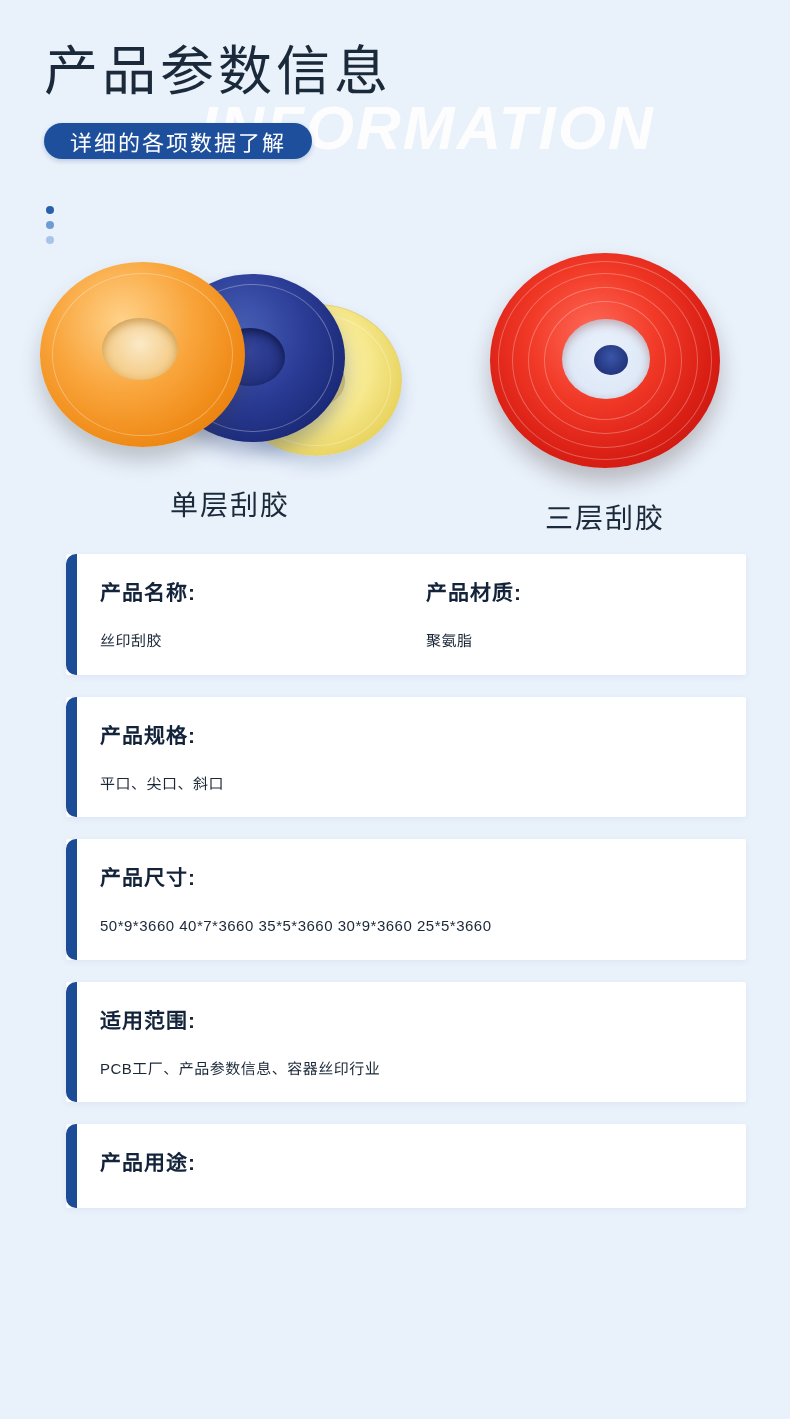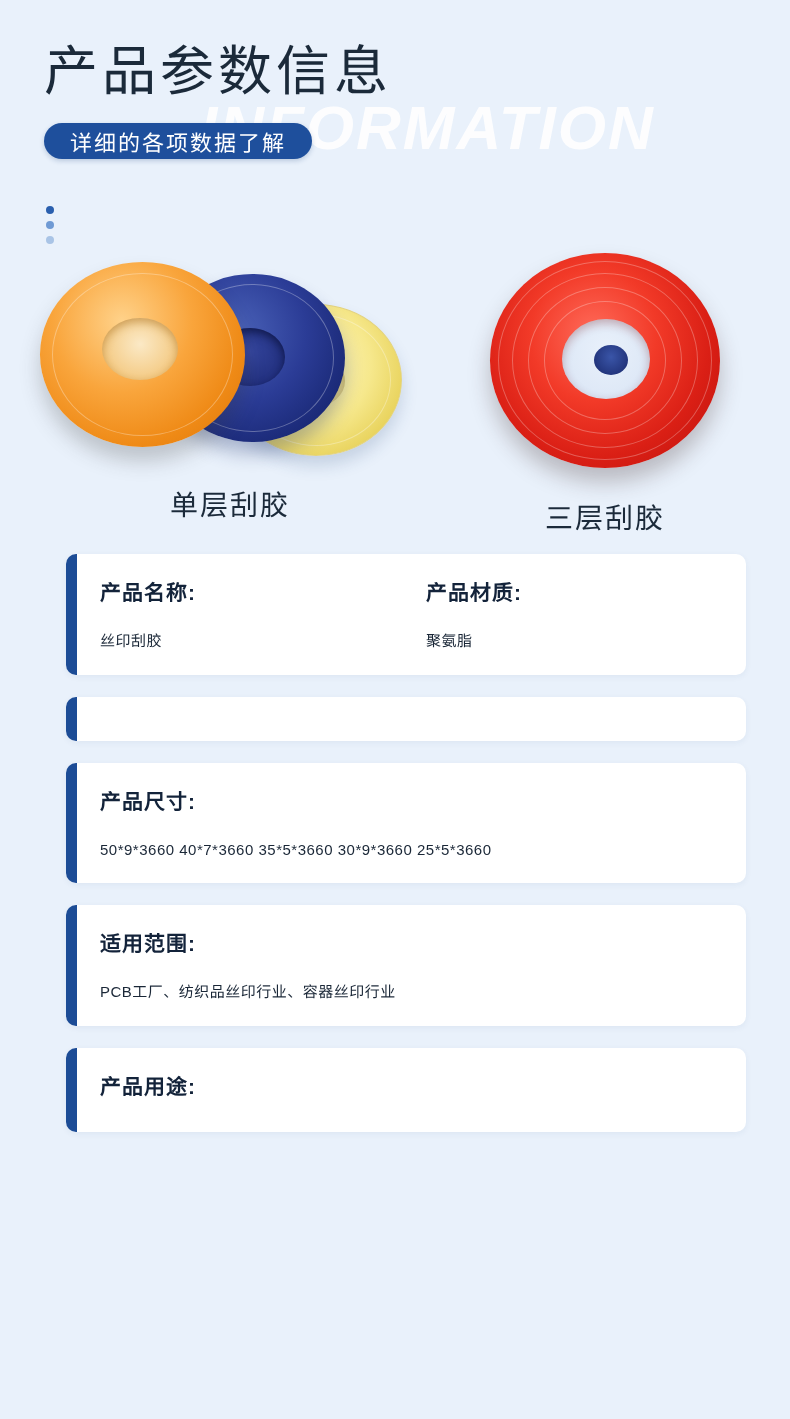--- a/index.html
+++ b/index.html
@@ -197,21 +197,21 @@
   }
   .caption-triple { margin-top: 12px; }
 
   
   .cards {
     margin: 8px 44px 0 66px;
   }
   .card {
     position: relative;
     background: #ffffff;
-    border-radius: 10px;
+    border-radius: 2px;
     margin-bottom: 22px;
     padding: 22px 38px 22px 34px;
     box-sizing: border-box;
     box-shadow: 0 2px 6px rgba(30,60,120,0.06);
   }
   .card::before {
     content: "";
     position: absolute;
     left: 0; top: 0; bottom: 0;
     width: 11px;
@@ -302,34 +302,38 @@
         </div>
         <div class="col second">
           <div class="lbl">产品材质:</div>
           <div class="val">聚氨脂</div>
         </div>
       </div>
     </div>
 
     <div class="card">
       <div class="row2">
+        <div class="col">
+          <div class="lbl">产品规格:</div>
+          <div class="val">平口、尖口、斜口</div>
+        </div>
       </div>
     </div>
 
     <div class="card card-wide">
       <div>
         <div class="lbl">产品尺寸:</div>
         <div class="val">50*9*3660 40*7*3660 35*5*3660 30*9*3660 25*5*3660</div>
       </div>
     </div>
 
     <div class="card card-wide">
       <div>
         <div class="lbl">适用范围:</div>
-        <div class="val">PCB工厂、纺织品丝印行业、容器丝印行业</div>
+        <div class="val">PCB工厂、产品参数信息、容器丝印行业</div>
       </div>
     </div>
 
     <div class="card card-wide">
       <div>
         <div class="lbl">产品用途:</div>
       </div>
     </div>
 
   </div>

